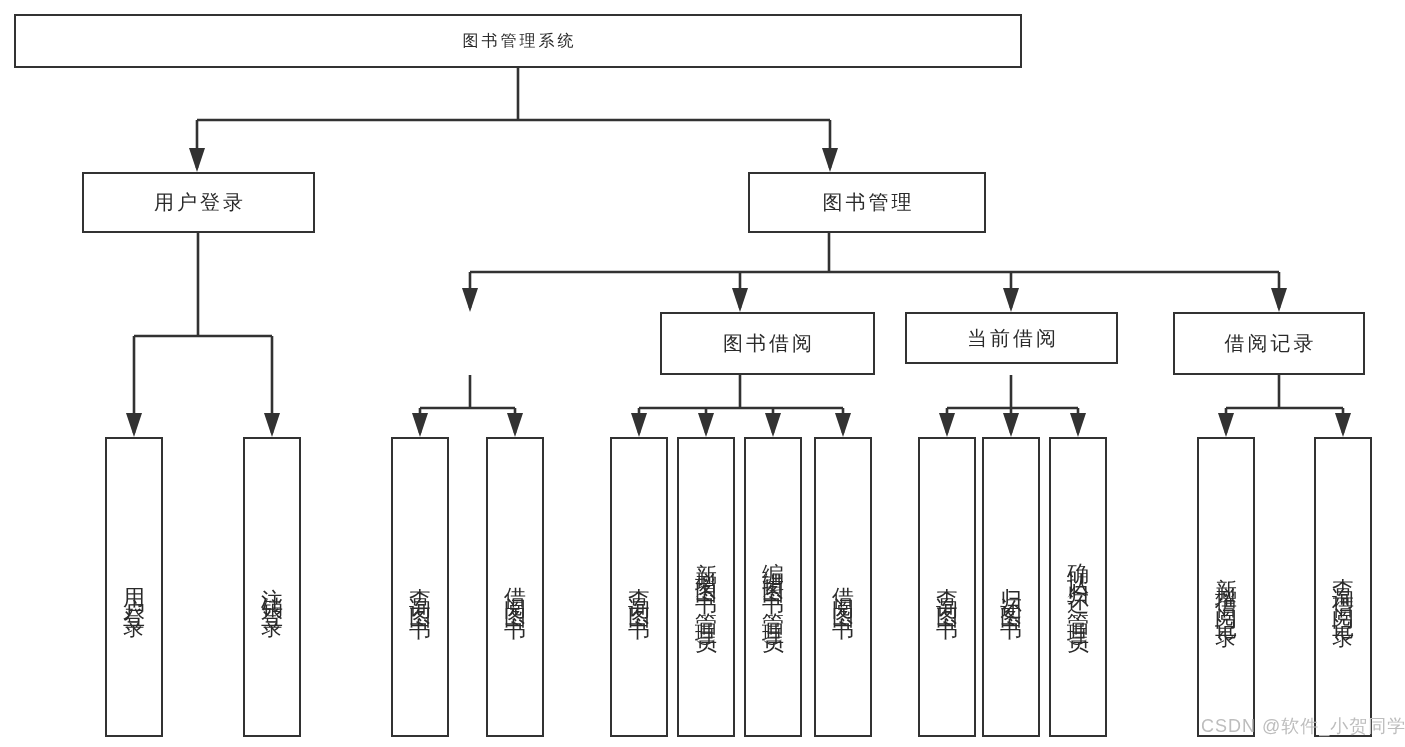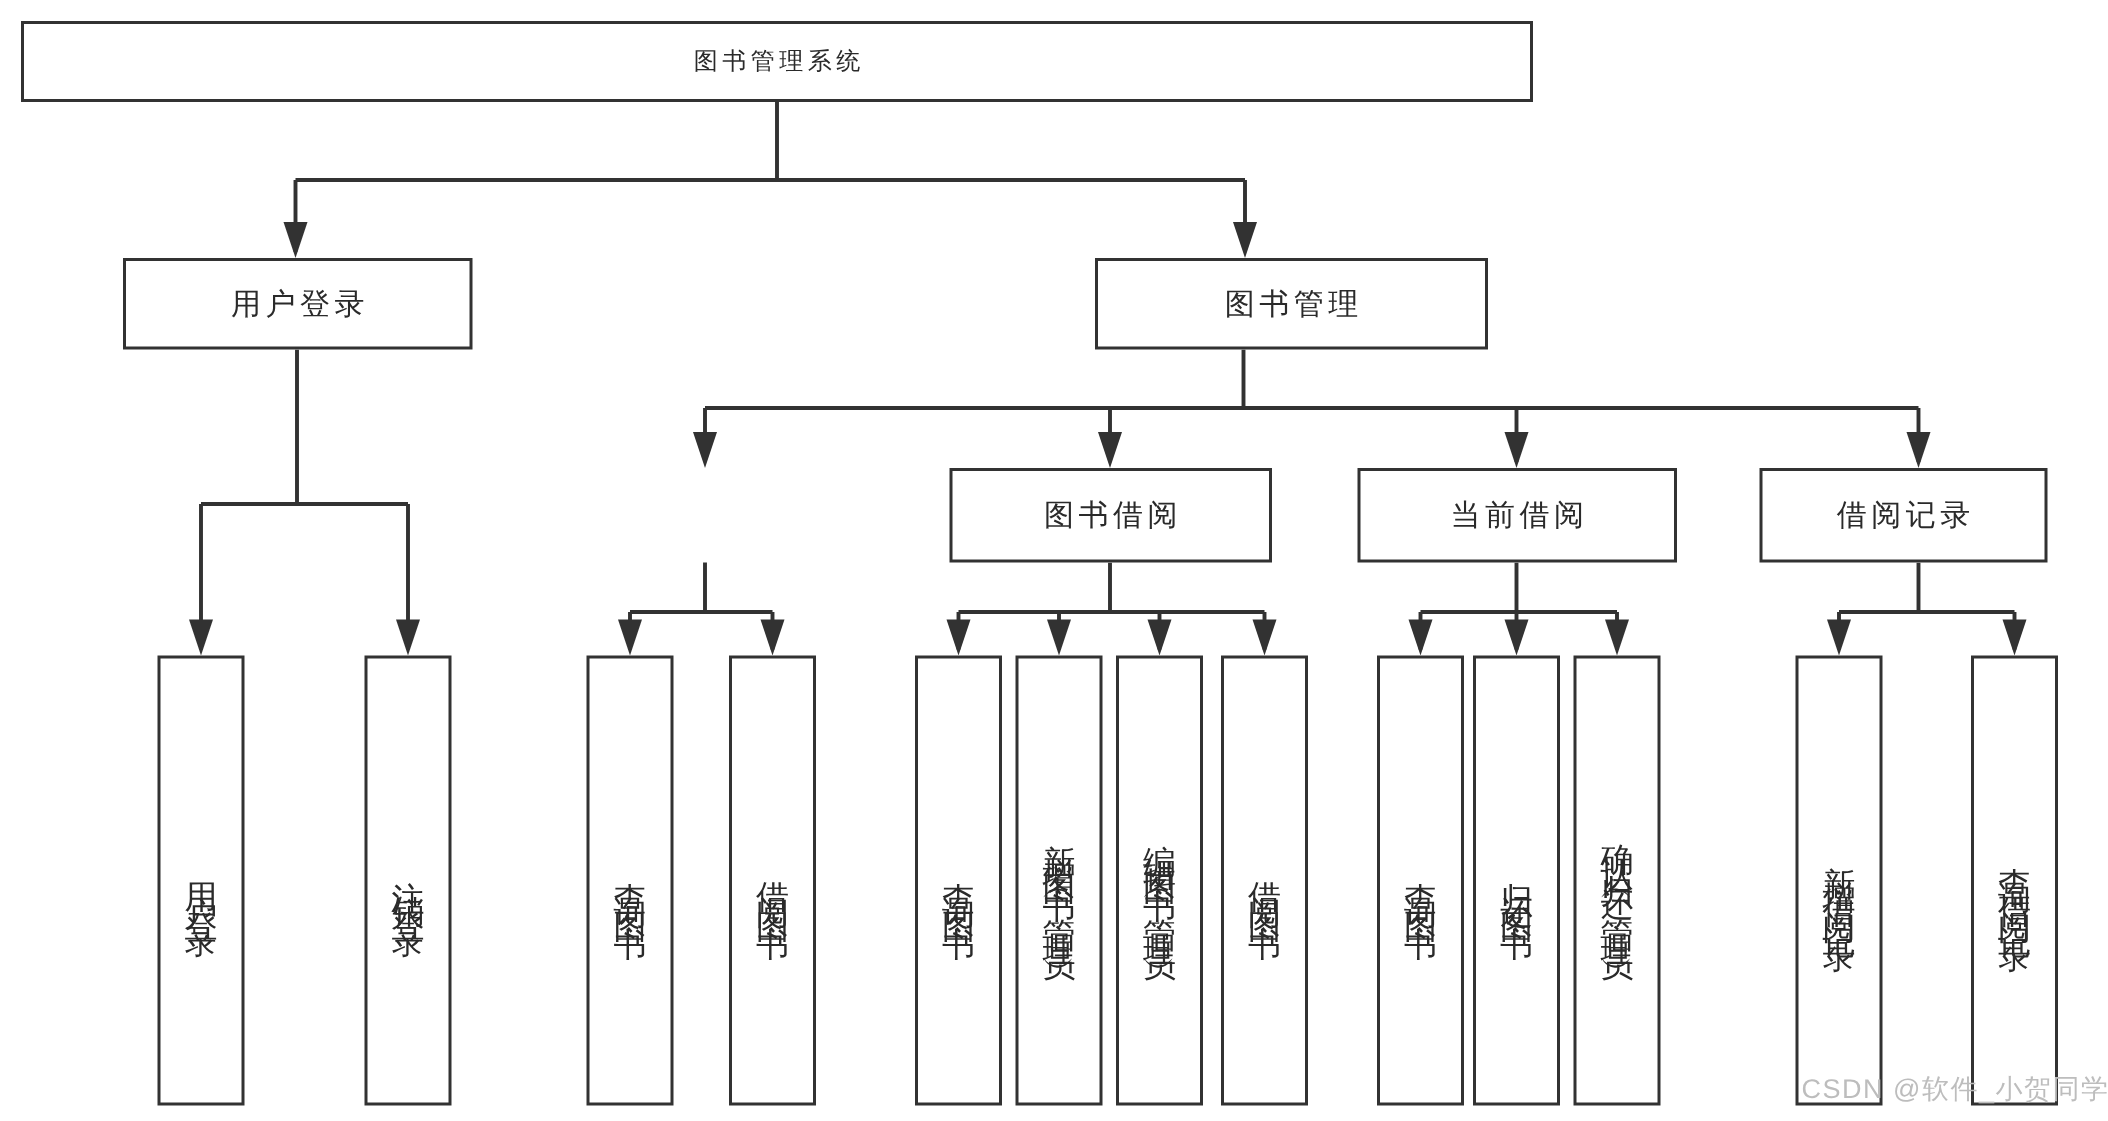--- a/index.html
+++ b/index.html
@@ -88,24 +88,24 @@
     <polygon points="939,413 955,413 947,437"></polygon>
     <polygon points="1003,413 1019,413 1011,437"></polygon>
     <polygon points="1070,413 1086,413 1078,437"></polygon>
     <polygon points="1218,413 1234,413 1226,437"></polygon>
     <polygon points="1335,413 1351,413 1343,437"></polygon>
   </svg>
 
   <div class="node node-h node-root" style="left:14px; top:14px; width:1008px; height:54px;">图书管理系统</div>
 
   <div class="node node-h" style="left:82px; top:172px; width:233px; height:61px;">用户登录</div>
-  <div class="node node-h" style="left:730px; top:172px; width:262px; height:61px;">图书管理</div>
+  <div class="node node-h" style="left:748px; top:172px; width:238px; height:61px;">图书管理</div>
 
-  <div class="node node-h" style="left:633px; top:312px; width:215px; height:63px;">图书借阅</div>
-  <div class="node node-h" style="left:905px; top:312px; width:213px; height:63px;">当前借阅</div>
+  <div class="node node-h" style="left:660px; top:312px; width:215px; height:63px;">图书借阅</div>
+  <div class="node node-h" style="left:905px; top:312px; width:213px; height:52px;">当前借阅</div>
   <div class="node node-h" style="left:1173px; top:312px; width:192px; height:63px;">借阅记录</div>
 
   <div class="node node-v" style="left:105px; top:437px; width:58px; height:300px;">用户登录</div>
   <div class="node node-v" style="left:243px; top:437px; width:58px; height:300px;">注销登录</div>
 
   <div class="node node-v" style="left:391px; top:437px; width:58px; height:300px;">查询图书</div>
   <div class="node node-v" style="left:486px; top:437px; width:58px; height:300px;">借阅图书</div>
 
   <div class="node node-v" style="left:610px; top:437px; width:58px; height:300px;">查询图书</div>
   <div class="node node-v" style="left:677px; top:437px; width:58px; height:300px;">新增图书（管理员）</div>

